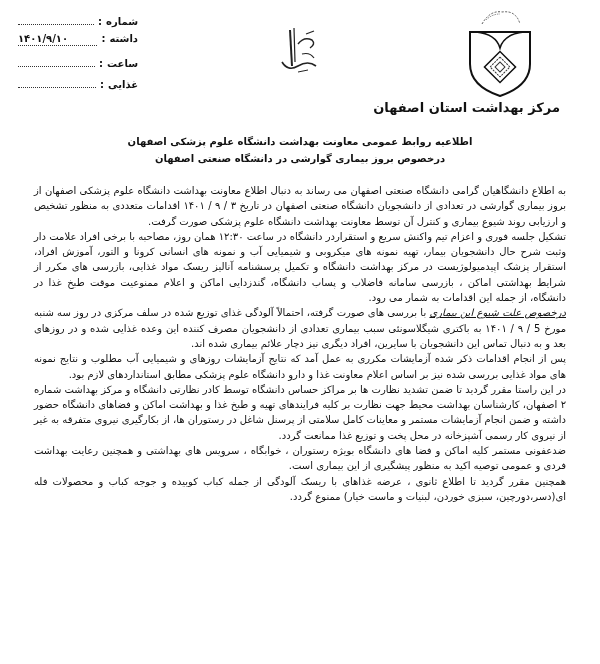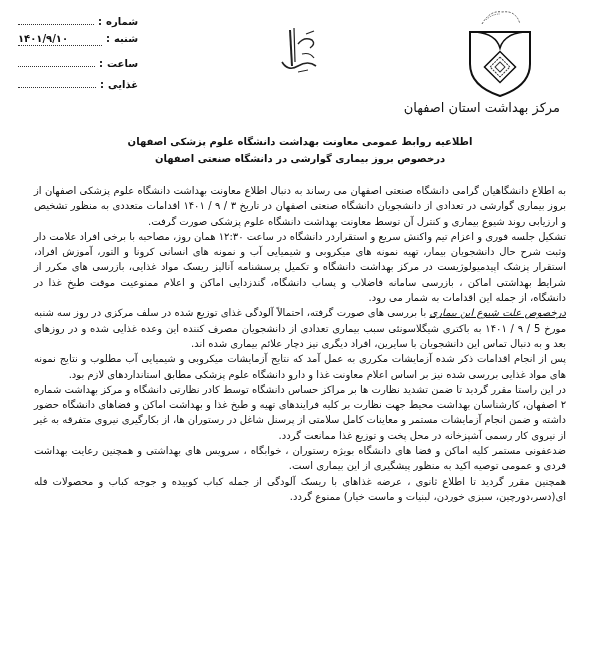--- a/index.html
+++ b/index.html
@@ -5,21 +5,21 @@
   html, body { margin: 0; padding: 0; background: #ffffff; }
   body {
     width: 600px; height: 664px; overflow: hidden; position: relative;
     font-family: "DejaVu Sans", sans-serif; color: #111;
   }
   .page { position: absolute; inset: 0; background: #fff; }
 
   
   .logo-block { position: absolute; right: 40px; top: 6px; width: 120px; text-align: center; }
   .logo-svg { display: block; margin: 0 auto; }
-  .org-name { direction: rtl; font-weight: normal; font-size: 13px; margin-top: 2px; white-space: nowrap; }
+  .org-name { direction: rtl; font-weight: bold; font-size: 13px; margin-top: 2px; white-space: nowrap; }
   .basmala { position: absolute; left: 268px; top: 22px; width: 60px; height: 60px; }
   .meta { position: absolute; left: 18px; top: 12px; width: 120px; direction: rtl; font-size: 10px; font-weight: bold; }
   .meta-row { display: flex; align-items: baseline; height: 21px; }
   .meta-label { white-space: nowrap; }
   .meta-colon { margin: 0 4px; }
   .meta-value { flex: 1; border-bottom: 1px dotted #333; text-align: left; font-size: 10px; height: 12px; line-height: 12px; direction: ltr; }
 
   
   .title { position: absolute; left: 0; right: 0; top: 133px; direction: rtl; text-align: center; font-weight: bold; font-size: 10px; line-height: 17px; }
 
@@ -59,21 +59,21 @@
     <path d="M30 50 l10 -2" stroke="#222" stroke-width="1"></path>
   </svg>
 
   <div class="meta">
     <div class="meta-row">
       <span class="meta-label">شماره</span>
       <span class="meta-colon">:</span>
       <span class="meta-value"></span>
     </div>
     <div class="meta-row">
-      <span class="meta-label">شنبه</span>
+      <span class="meta-label">داشته</span>
       <span class="meta-colon">:</span>
       <span class="meta-value">۱۴۰۱/۹/۱۰</span>
     </div>
     <div class="meta-row">
       <span class="meta-label">ساعت</span>
       <span class="meta-colon">:</span>
       <span class="meta-value"></span>
     </div>
     <div class="meta-row">
       <span class="meta-label">غذایی</span>
@@ -84,19 +84,19 @@
 
   <div class="title">
     <div>اطلاعیه روابط عمومی معاونت بهداشت دانشگاه علوم پزشکی اصفهان</div>
     <div>درخصوص بروز بیماری گوارشی در دانشگاه صنعتی اصفهان</div>
   </div>
 
   <div class="body-text">
     <p>به اطلاع دانشگاهیان گرامی دانشگاه صنعتی اصفهان می رساند به دنبال اطلاع معاونت بهداشت دانشگاه علوم پزشکی اصفهان از بروز بیماری گوارشی در تعدادی از دانشجویان دانشگاه صنعتی اصفهان در تاریخ ۳ / ۹ / ۱۴۰۱ اقدامات متعددی به منظور تشخیص و ارزیابی روند شیوع بیماری و کنترل آن توسط معاونت بهداشت دانشگاه علوم پزشکی صورت گرفت.</p>
     <p>تشکیل جلسه فوری و اعزام تیم واکنش سریع و استقراردر دانشگاه در ساعت ۱۲:۳۰ همان روز، مصاحبه با برخی افراد علامت دار وثبت شرح حال دانشجویان بیمار، تهیه نمونه های میکروبی و شیمیایی آب و نمونه های انسانی کرونا و التور، آموزش افراد، استقرار پزشک اپیدمیولوژیست در مرکز بهداشت دانشگاه و تکمیل پرسشنامه آنالیز ریسک مواد غذایی، بازرسی های مکرر از شرایط بهداشتی اماکن ، بازرسی سامانه فاضلاب و پساب دانشگاه، گندزدایی اماکن و اعلام ممنوعیت موقت طبخ غذا در دانشگاه، از جمله این اقدامات به شمار می رود.</p>
     <p><span class="ul">درخصوص علت شیوع این بیماری</span><span> با بررسی های صورت گرفته، احتمالاً آلودگی غذای توزیع شده در سلف مرکزی در روز سه شنبه مورخ 5 / ۹ / ۱۴۰۱ به باکتری شیگلاسونئی سبب بیماری تعدادی از دانشجویان مصرف کننده این وعده غذایی شده و در روزهای بعد و به دنبال تماس این دانشجویان با سایرین، افراد دیگری نیز دچار علائم بیماری شده اند.</span></p>
-    <p>پس از انجام اقدامات ذکر شده آزمایشات مکرری به عمل آمد که نتایج آزمایشات میکروبی و شیمیایی آب مطلوب و نتایج نمونه های مواد غذایی بررسی شده نیز بر اساس اعلام معاونت غذا و دارو دانشگاه علوم پزشکی مطابق استانداردهای لازم بود.</p>
+    <p>پس از انجام اقدامات ذکر شده آزمایشات مکرری به عمل آمد که نتایج آزمایشات روزهای و شیمیایی آب مطلوب و نتایج نمونه های مواد غذایی بررسی شده نیز بر اساس اعلام معاونت غذا و دارو دانشگاه علوم پزشکی مطابق استانداردهای لازم بود.</p>
     <p>در این راستا مقرر گردید تا ضمن تشدید نظارت ها بر مراکز حساس دانشگاه توسط کادر نظارتی دانشگاه و مرکز بهداشت شماره ۲ اصفهان، کارشناسان بهداشت محیط جهت نظارت بر کلیه فرایندهای تهیه و طبخ غذا و بهداشت اماکن و فضاهای دانشگاه حضور داشته و ضمن انجام آزمایشات مستمر و معاینات کامل سلامتی از پرسنل شاغل در رستوران ها، از بکارگیری نیروی متفرقه به غیر از نیروی کار رسمی آشپزخانه در محل پخت و توزیع غذا ممانعت گردد.</p>
     <p>ضدعفونی مستمر کلیه اماکن و فضا های دانشگاه بویژه رستوران ، خوابگاه ، سرویس های بهداشتی و همچنین رعایت بهداشت فردی و عمومی توصیه اکید به منظور پیشگیری از این بیماری است.</p>
     <p>همچنین مقرر گردید تا اطلاع ثانوی ، عرضه غذاهای با ریسک آلودگی از جمله کباب کوبیده و جوجه کباب و محصولات فله ای(دسر،دورچین، سبزی خوردن، لبنیات و ماست خیار) ممنوع گردد.</p>
   </div>
 
 </div>
 
 </body></html>

